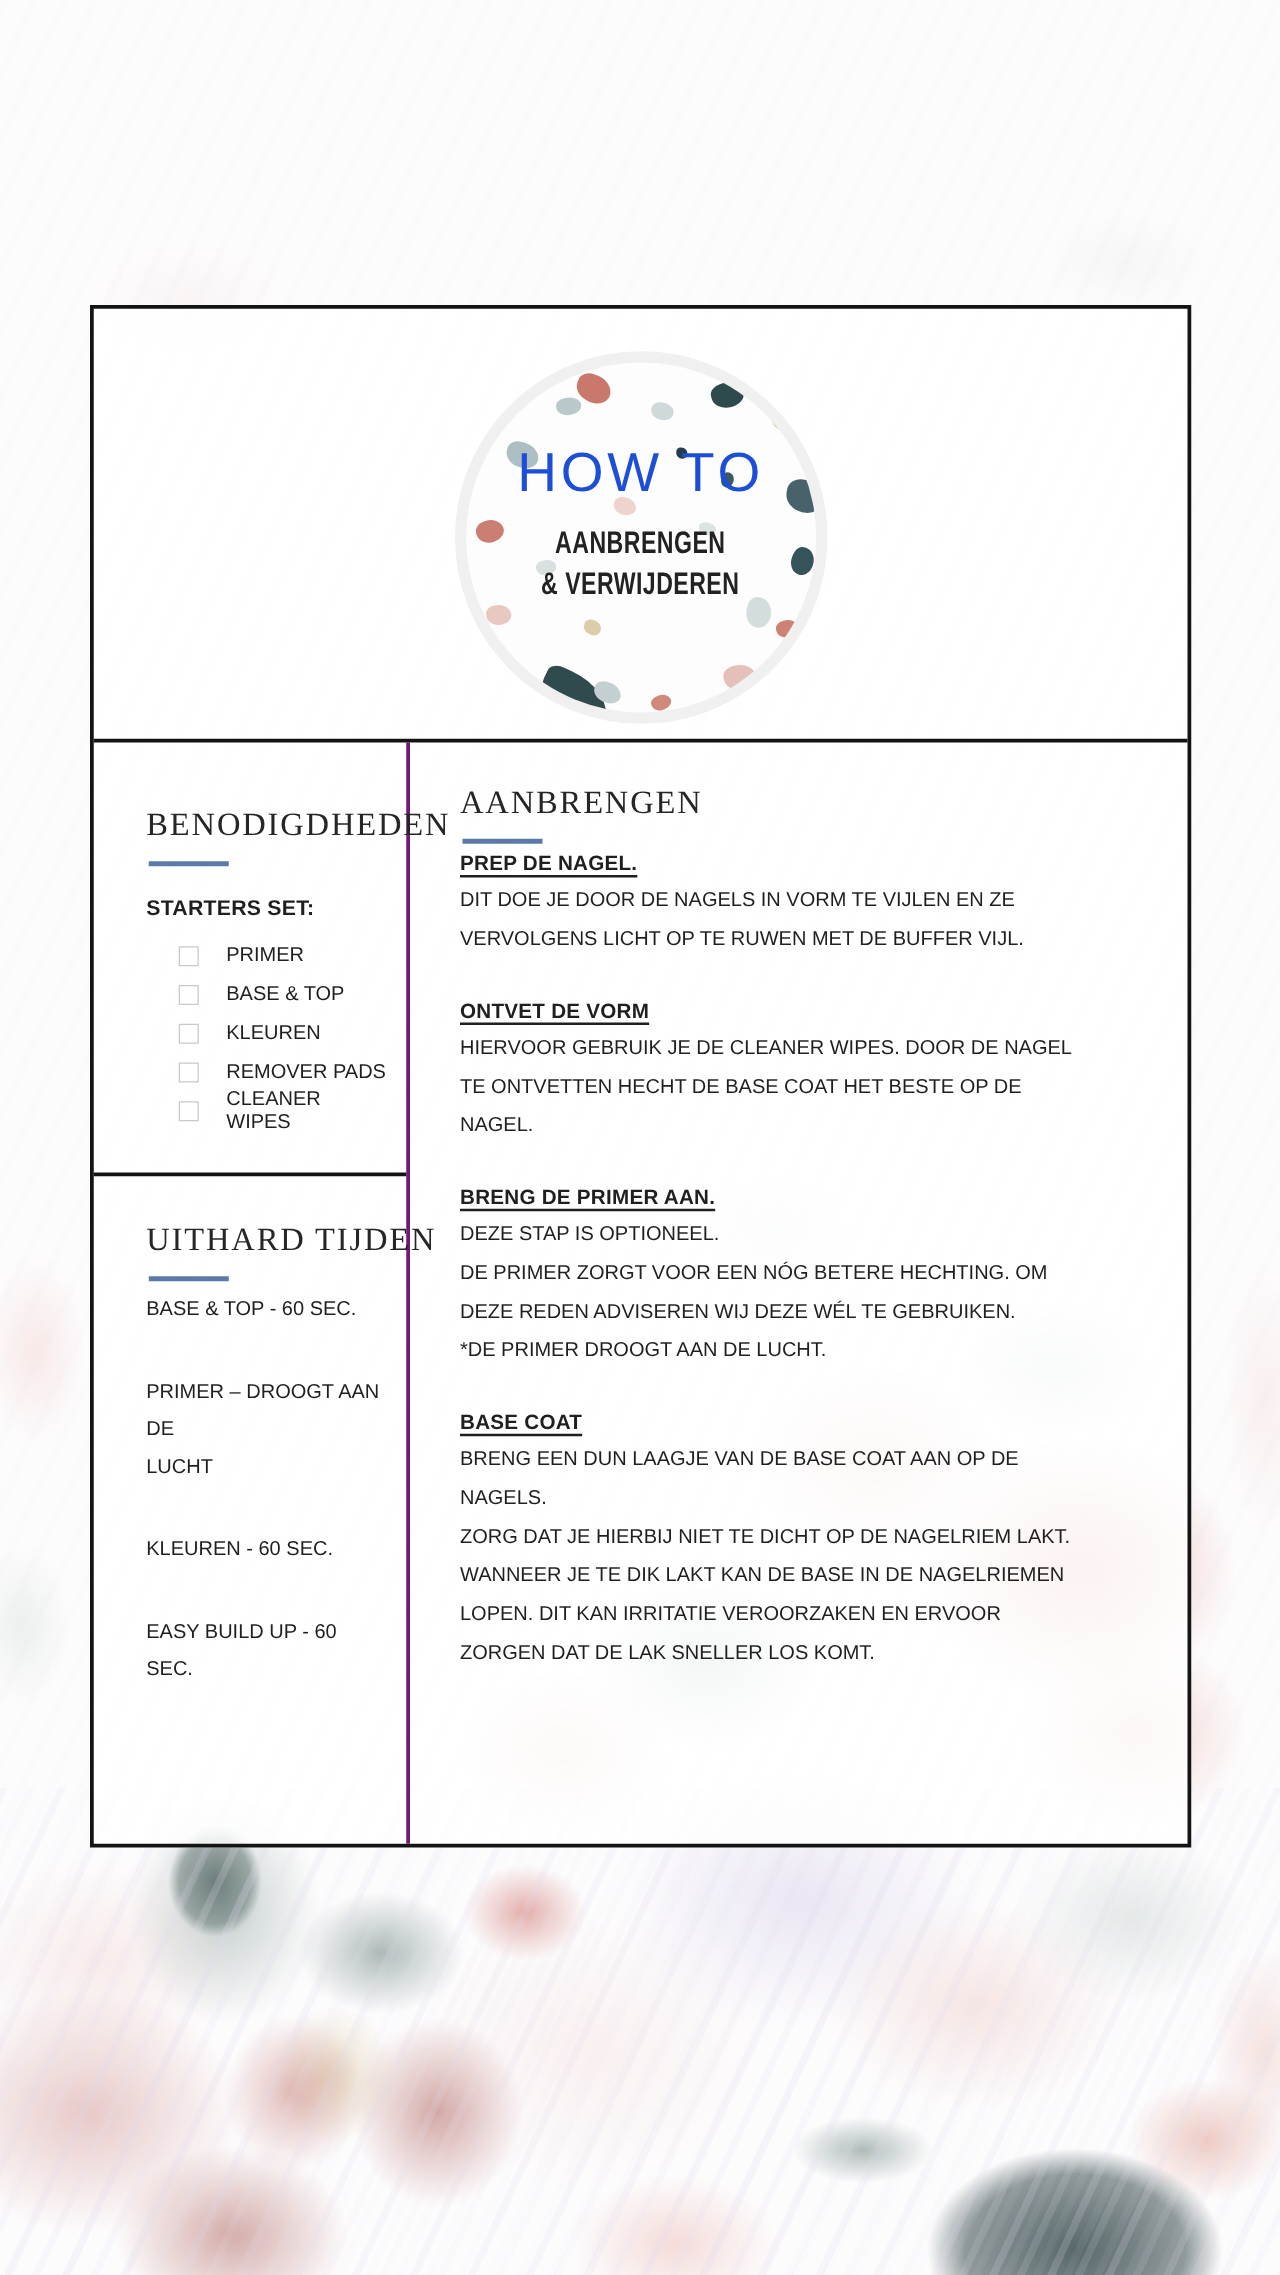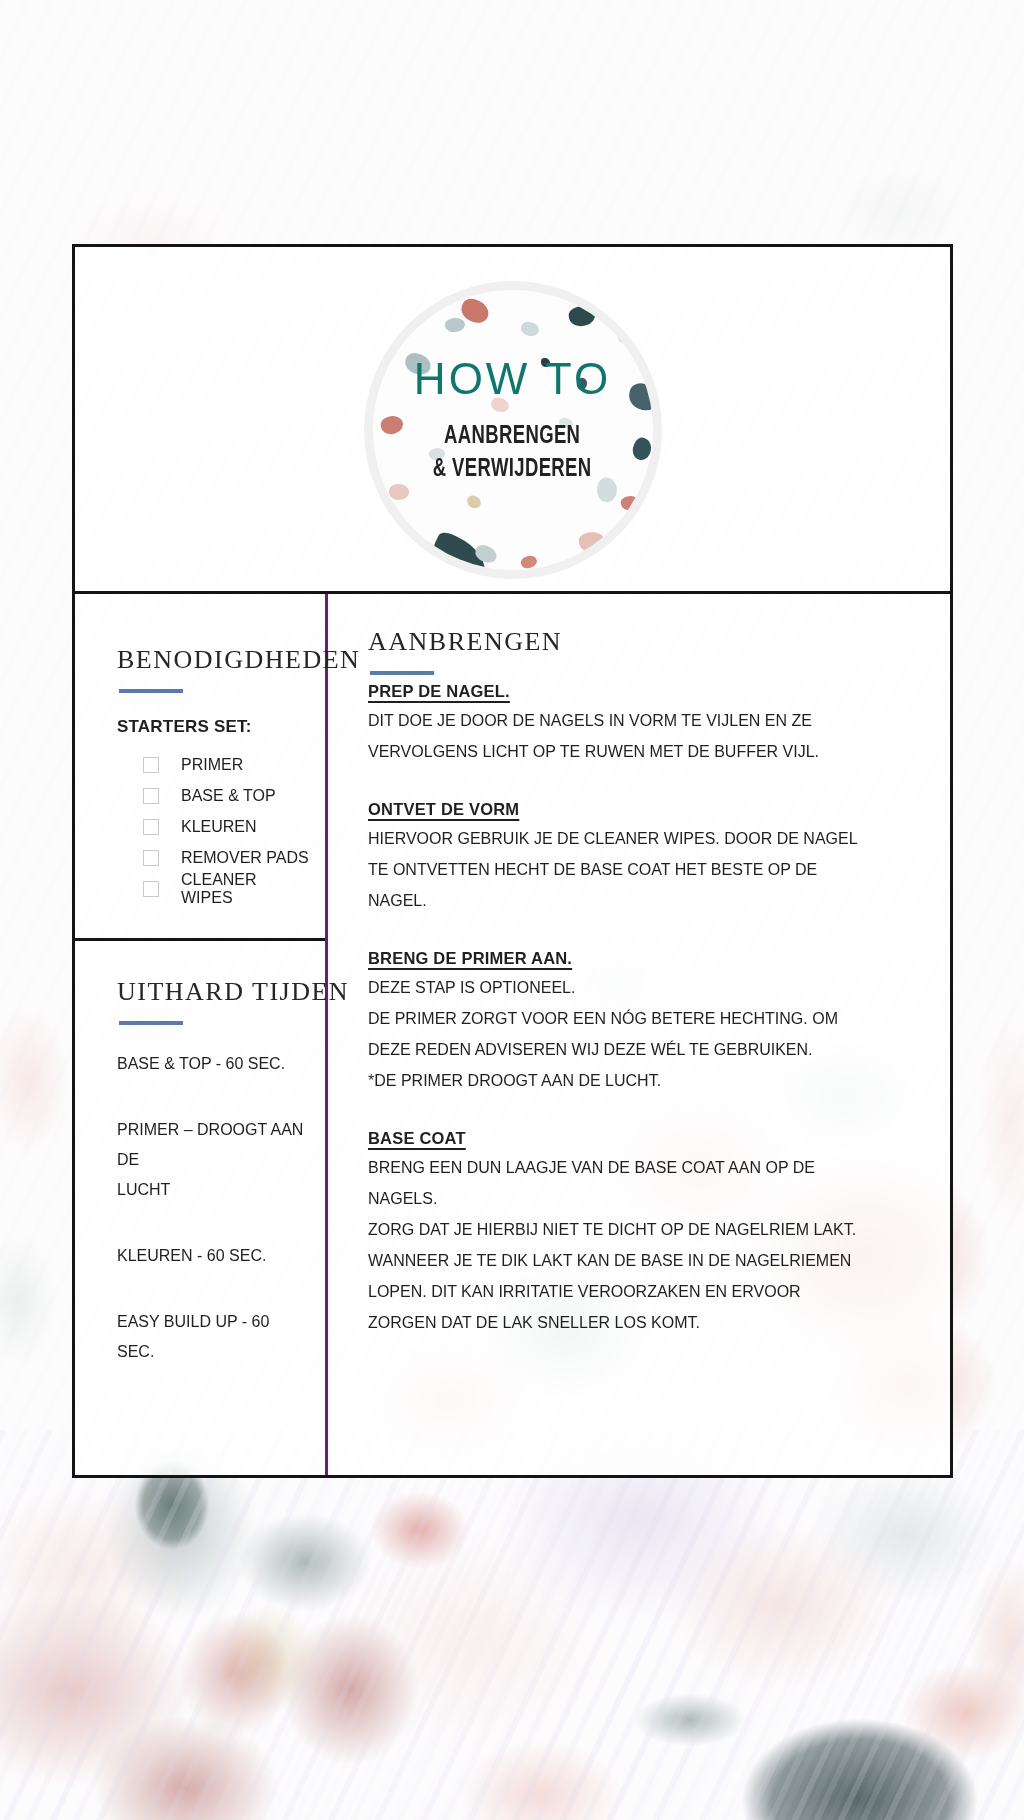--- a/index.html
+++ b/index.html
@@ -84,21 +84,21 @@
   .terrazzo i:nth-of-type(15){left:260px;top:148px;width:18px;height:22px;background:#37535a;transform:rotate(22deg);}
   .terrazzo i:nth-of-type(16){left:72px;top:28px;width:20px;height:14px;background:#b9c8cb;transform:rotate(-12deg);}
   .terrazzo i:nth-of-type(17){left:118px;top:108px;width:18px;height:14px;background:#eed4cd;transform:rotate(8deg);}
   .terrazzo i:nth-of-type(18){left:56px;top:158px;width:16px;height:12px;background:#d8e0e0;transform:rotate(-18deg);}
   .terrazzo i:nth-of-type(19){left:94px;top:206px;width:14px;height:12px;background:#ddcca8;transform:rotate(14deg);}
   .terrazzo i:nth-of-type(20){left:248px;top:206px;width:18px;height:14px;background:#cd8275;transform:rotate(-14deg);}
   .terrazzo i:nth-of-type(21){left:186px;top:128px;width:14px;height:10px;background:#dce3e3;transform:rotate(6deg);}
   .terrazzo i:nth-of-type(22){left:204px;top:88px;width:10px;height:12px;background:#3c5860;transform:rotate(30deg);}
 
   .logo-title { position:relative; z-index:2; margin-top:64px; font-size:44px; font-weight:300;
-    letter-spacing:3px; color:#0f766e; white-space:nowrap; }
+    letter-spacing:3px; color:#1d4ed8; white-space:nowrap; }
   .logo-subtitle { position:relative; z-index:2; margin-top:14px; font-size:25px; line-height:33px;
     font-weight:700; color:#222; text-align:center; white-space:pre-line;
     transform:scale(0.74,1); transform-origin:center top; letter-spacing:0.5px; }
 
   .card-body { display:flex; height:881px; }
   .col-left { width:253px; border-right:3px solid #701a75; padding:51px 14px 0 42px; }
   .col-right { flex:1; padding:33px 30px 0 40px; }
 
   .serif-heading { font-family:"Liberation Serif", serif; font-size:26px; font-weight:400;
     letter-spacing:1.5px; color:#262626; white-space:nowrap; }
@@ -106,21 +106,21 @@
 
   .list-title { margin-top:24px; font-size:17px; font-weight:700; letter-spacing:0.2px;
     text-underline-offset:4px; text-decoration-thickness:2px; }
   .checklist { list-style:none; margin-top:12px; }
   .checklist li { display:flex; align-items:center; height:31px; padding-left:26px; font-size:16px; }
   .cb { width:16px; height:16px; border:1.6px solid #c9c9c9; background:#fff; margin-right:22px; flex:0 0 auto; }
 
   .left-divider { border-top:3px solid #141414; margin:34px 0 0 -42px; width:calc(100% + 56px); }
   .mt-head2 { margin-top:36px; }
 
-  .cure-list { margin-top:24px; }
+  .cure-list { margin-top:8px; }
   .cure-entry { font-size:16px; line-height:30px; margin-bottom:36px; white-space:pre-line; }
 
   .rsec { margin-top:7px; margin-bottom:33px; }
   .rsec h3 { font-size:16.5px; font-weight:700; letter-spacing:0.2px;
     text-decoration:underline; text-underline-offset:4px; text-decoration-thickness:2px; }
   .rsec p { margin-top:4px; font-size:16px; line-height:31px; white-space:pre-line; max-width:520px; }
 </style>
 </head>
 <body>
 

